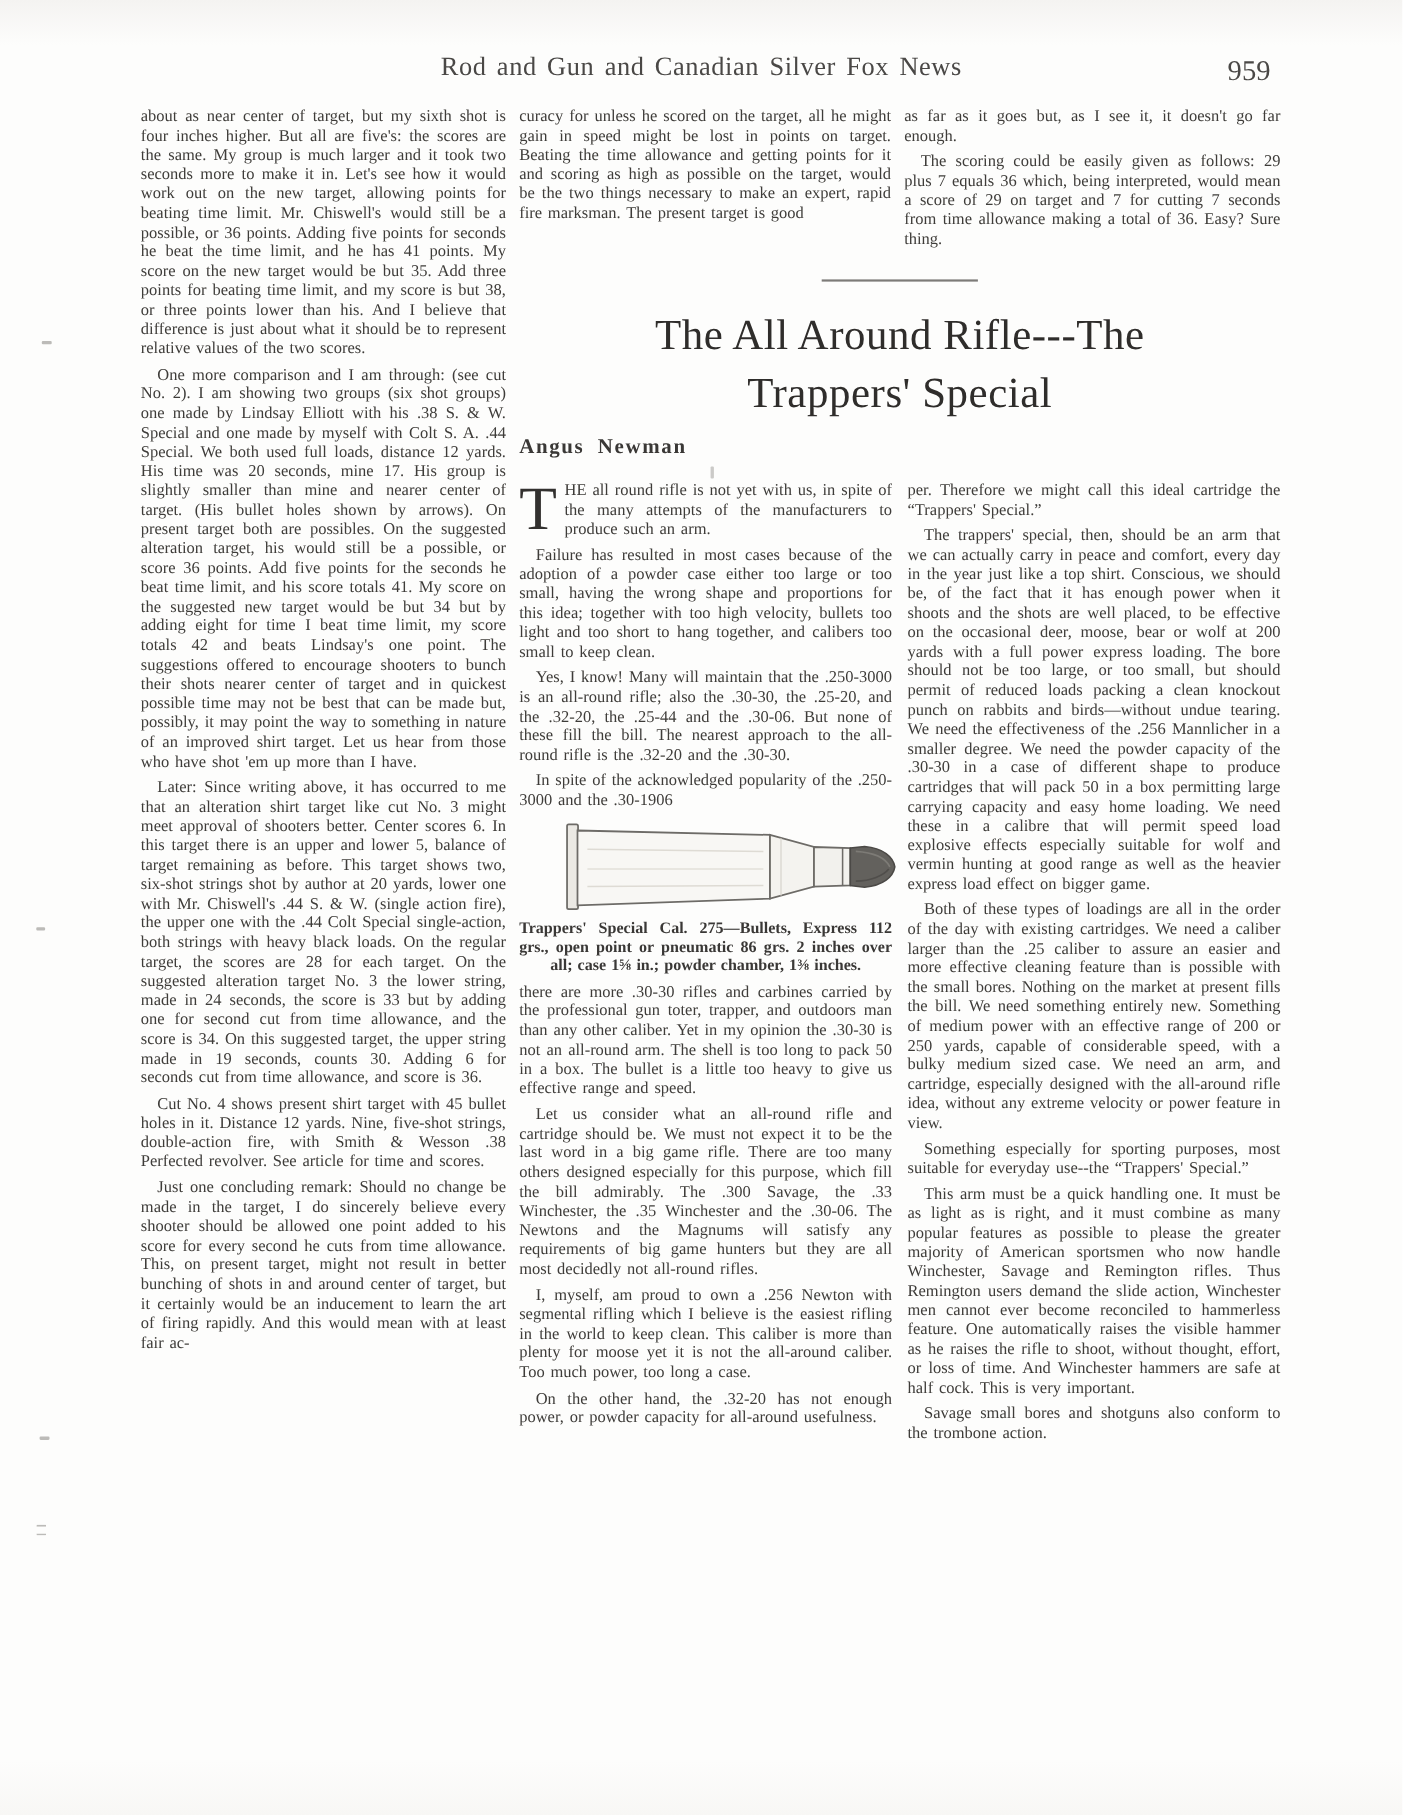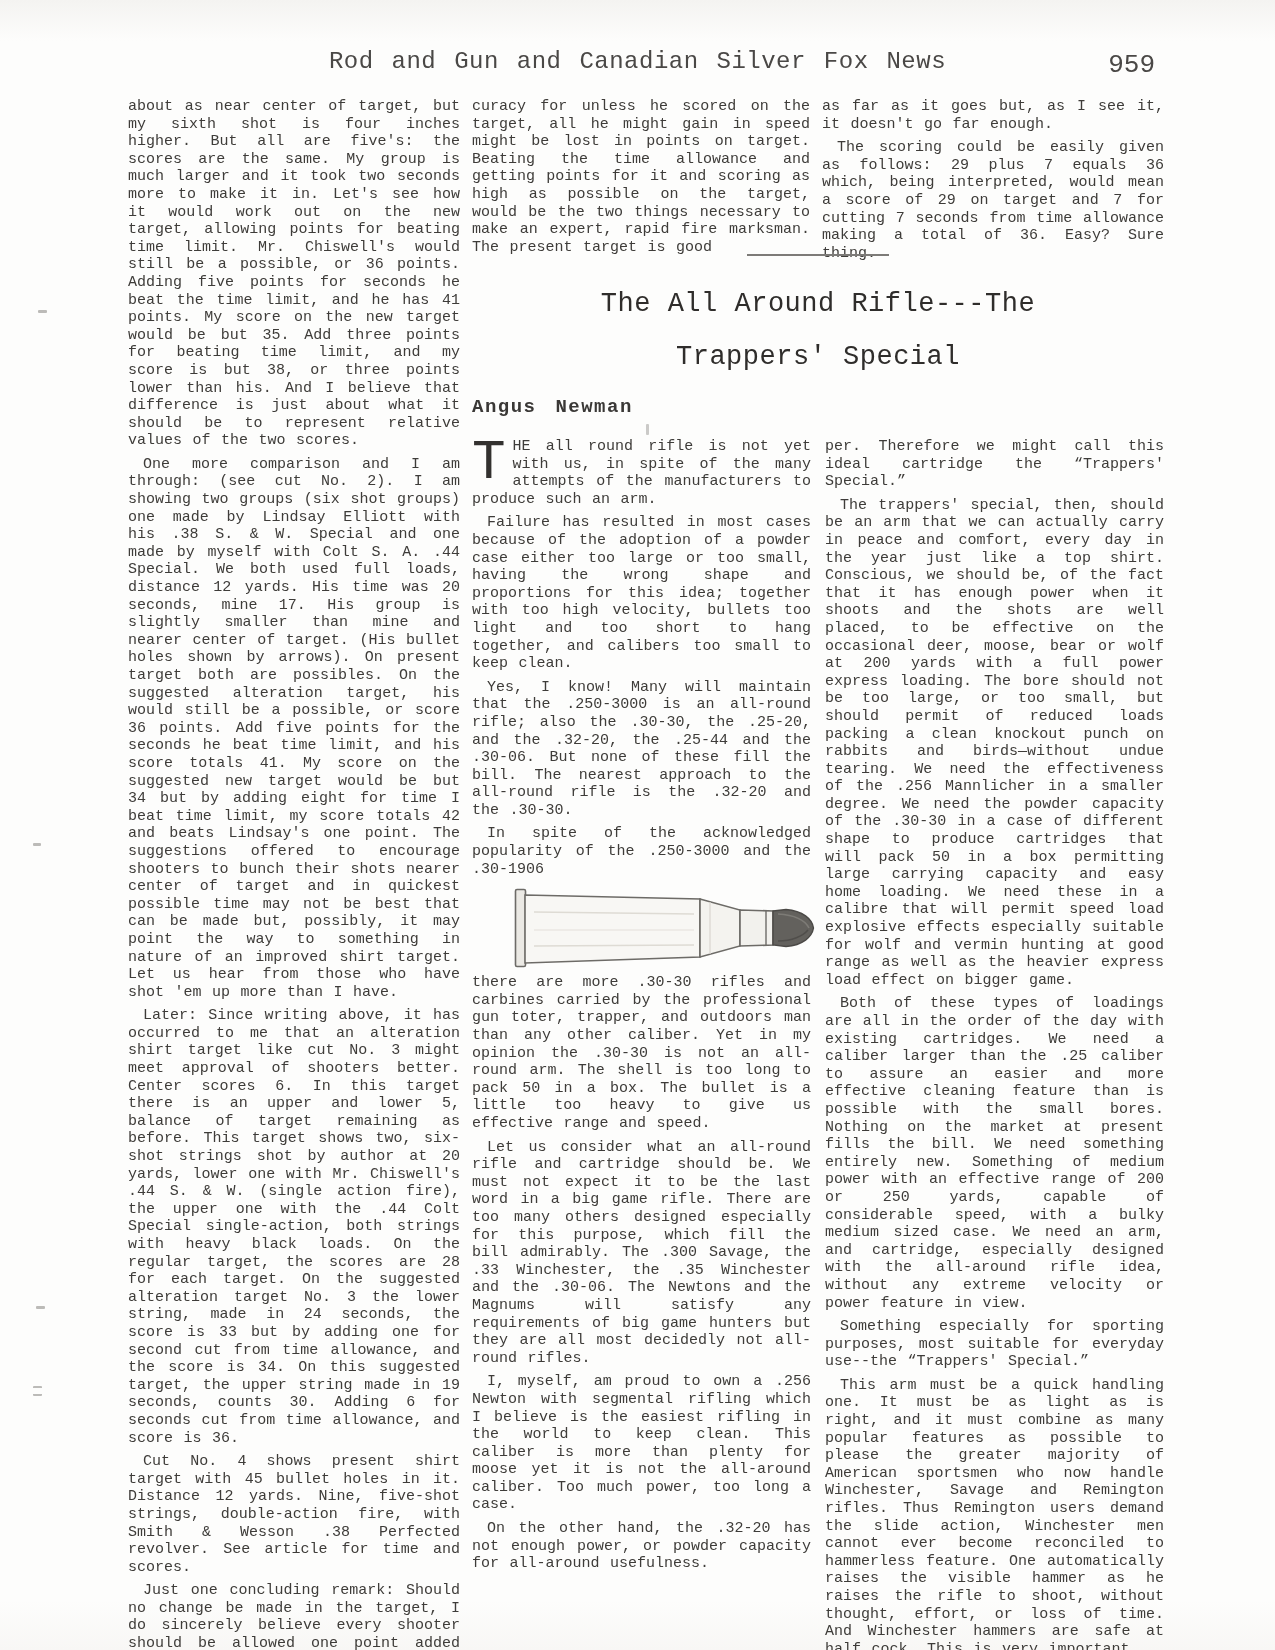--- a/index.html
+++ b/index.html
@@ -1,19 +1,19 @@
 <!DOCTYPE html>
 <html><head>
 <meta charset="utf-8">
 <style>
   html,body{margin:0;padding:0;background:#ffffff;}
   .page{
     position:relative;width:1275px;height:1650px;overflow:hidden;
     background:linear-gradient(180deg,#f4f3f1 0%,#fdfdfc 2.5%,#fdfdfc 97%,#f8f7f5 100%);
-    font-family:Liberation Mono, monospace;
+    font-family:Liberation Serif, serif;
     color:#3e3c39;
   }
   .page-header{position:absolute;top:48px;left:0;width:100%;height:36px;}
   .pub-title{
     position:absolute;left:0;right:0;text-align:center;
     font-size:24px;letter-spacing:.5px;word-spacing:3px;color:#4a4846;
   }
   .page-number{position:absolute;right:120px;top:2px;font-size:26px;color:#4a4846;}
 
   .col{position:absolute;text-align:justify;font-size:15px;line-height:17.6px;word-spacing:1.5px;}
@@ -21,21 +21,21 @@
   .col p + p{margin-top:6px;}
   .col p.noindent{text-indent:0;}
   .col1{left:128px;top:98px;width:332px;height:1540px;}
   .col2top{left:472px;top:98px;width:338px;}
   .col3top{left:822px;top:98px;width:342px;}
 
   .article{position:absolute;left:472px;top:254px;width:692px;}
   .title-rule{width:142px;height:2px;background:#7d7b78;margin:0 auto 22px auto;}
   .article-title{
     margin:0;text-align:center;font-weight:normal;color:#2f2d2b;
-    font-size:27px;line-height:53px;letter-spacing:.5px;
+    font-size:39px;line-height:53px;letter-spacing:.5px;
   }
   .byline{
     margin-top:12px;text-align:left;font-weight:bold;font-size:19px;
     letter-spacing:1.5px;word-spacing:6px;color:#3a3836;
   }
   .article-cols{display:flex;gap:14px;margin-top:20px;}
   .acol{width:339px;text-align:justify;font-size:15px;line-height:17.6px;word-spacing:1.5px;}
   .acol p{margin:0;text-indent:15px;}
   .acol p + p, .acol figure + p{margin-top:6px;}
   .acol p.noindent{text-indent:0;}
@@ -115,20 +115,21 @@
             <line x1="20" y1="42" x2="180" y2="42" stroke="#e3e0da" stroke-width="1.2"></line>
             <line x1="20" y1="58" x2="180" y2="57" stroke="#dedbd4" stroke-width="1.4"></line>
             <polygon points="186,11 226,22 226,58 186,69" fill="#f4f3ef" stroke="#6d6b67" stroke-width="1.6"></polygon>
             <line x1="196" y1="14" x2="196" y2="66" stroke="#d9d6cf" stroke-width="1.2"></line>
             <polygon points="226,22 259,23 259,57 226,58" fill="#f2f1ed" stroke="#6d6b67" stroke-width="1.6"></polygon>
             <line x1="252" y1="23" x2="252" y2="57" stroke="#6d6b67" stroke-width="1.4"></line>
             <path d="M259,23 L272,21.5 C289,23 298,31 299.5,40 C298,49 289,57 272,58.5 L259,57 Z" fill="#63615d" stroke="#4b4946" stroke-width="1.4"></path>
             <path d="M264,26 C280,27 291,32 295,40" stroke="#7d7b76" stroke-width="1.6" fill="none"></path>
             <path d="M264,53 C278,53 289,48 294,42" stroke="#504e4b" stroke-width="1.6" fill="none"></path>
           </svg>
+          <figcaption>Trappers' Special Cal. 275—Bullets, Express 112 grs., open point or pneumatic 86 grs.  2 inches over all; case 1⅝ in.; powder chamber, 1⅜ inches.</figcaption>
         </figure>
 
         <p class="noindent">there are more .30-30 rifles and carbines carried by the professional gun toter, trapper, and outdoors man than any other caliber.  Yet in my opinion the .30-30 is not an all-round arm.  The shell is too long to pack 50 in a box. The bullet is a little too heavy to give us effective range and speed.</p>
         <p>Let us consider what an all-round rifle and cartridge should be.  We must not expect it to be the last word in a big game rifle.  There are too many others designed especially for this purpose, which fill the bill admirably. The .300 Savage, the .33 Winchester, the .35 Winchester and the .30-06.  The Newtons and the Magnums will satisfy any requirements of big game hunters but they are all most decidedly not all-round rifles.</p>
         <p>I, myself, am proud to own a .256 Newton with segmental rifling which I believe is the easiest rifling in the world to keep clean.  This caliber is more than plenty for moose yet it is not the all-around caliber.  Too much power, too long a case.</p>
         <p>On the other hand, the .32-20 has not enough power, or powder capacity for all-around usefulness.</p>
       </div>
 
       <div class="acol">
         <p class="noindent">per.  Therefore we might call this ideal cartridge the “Trappers' Special.”</p>

